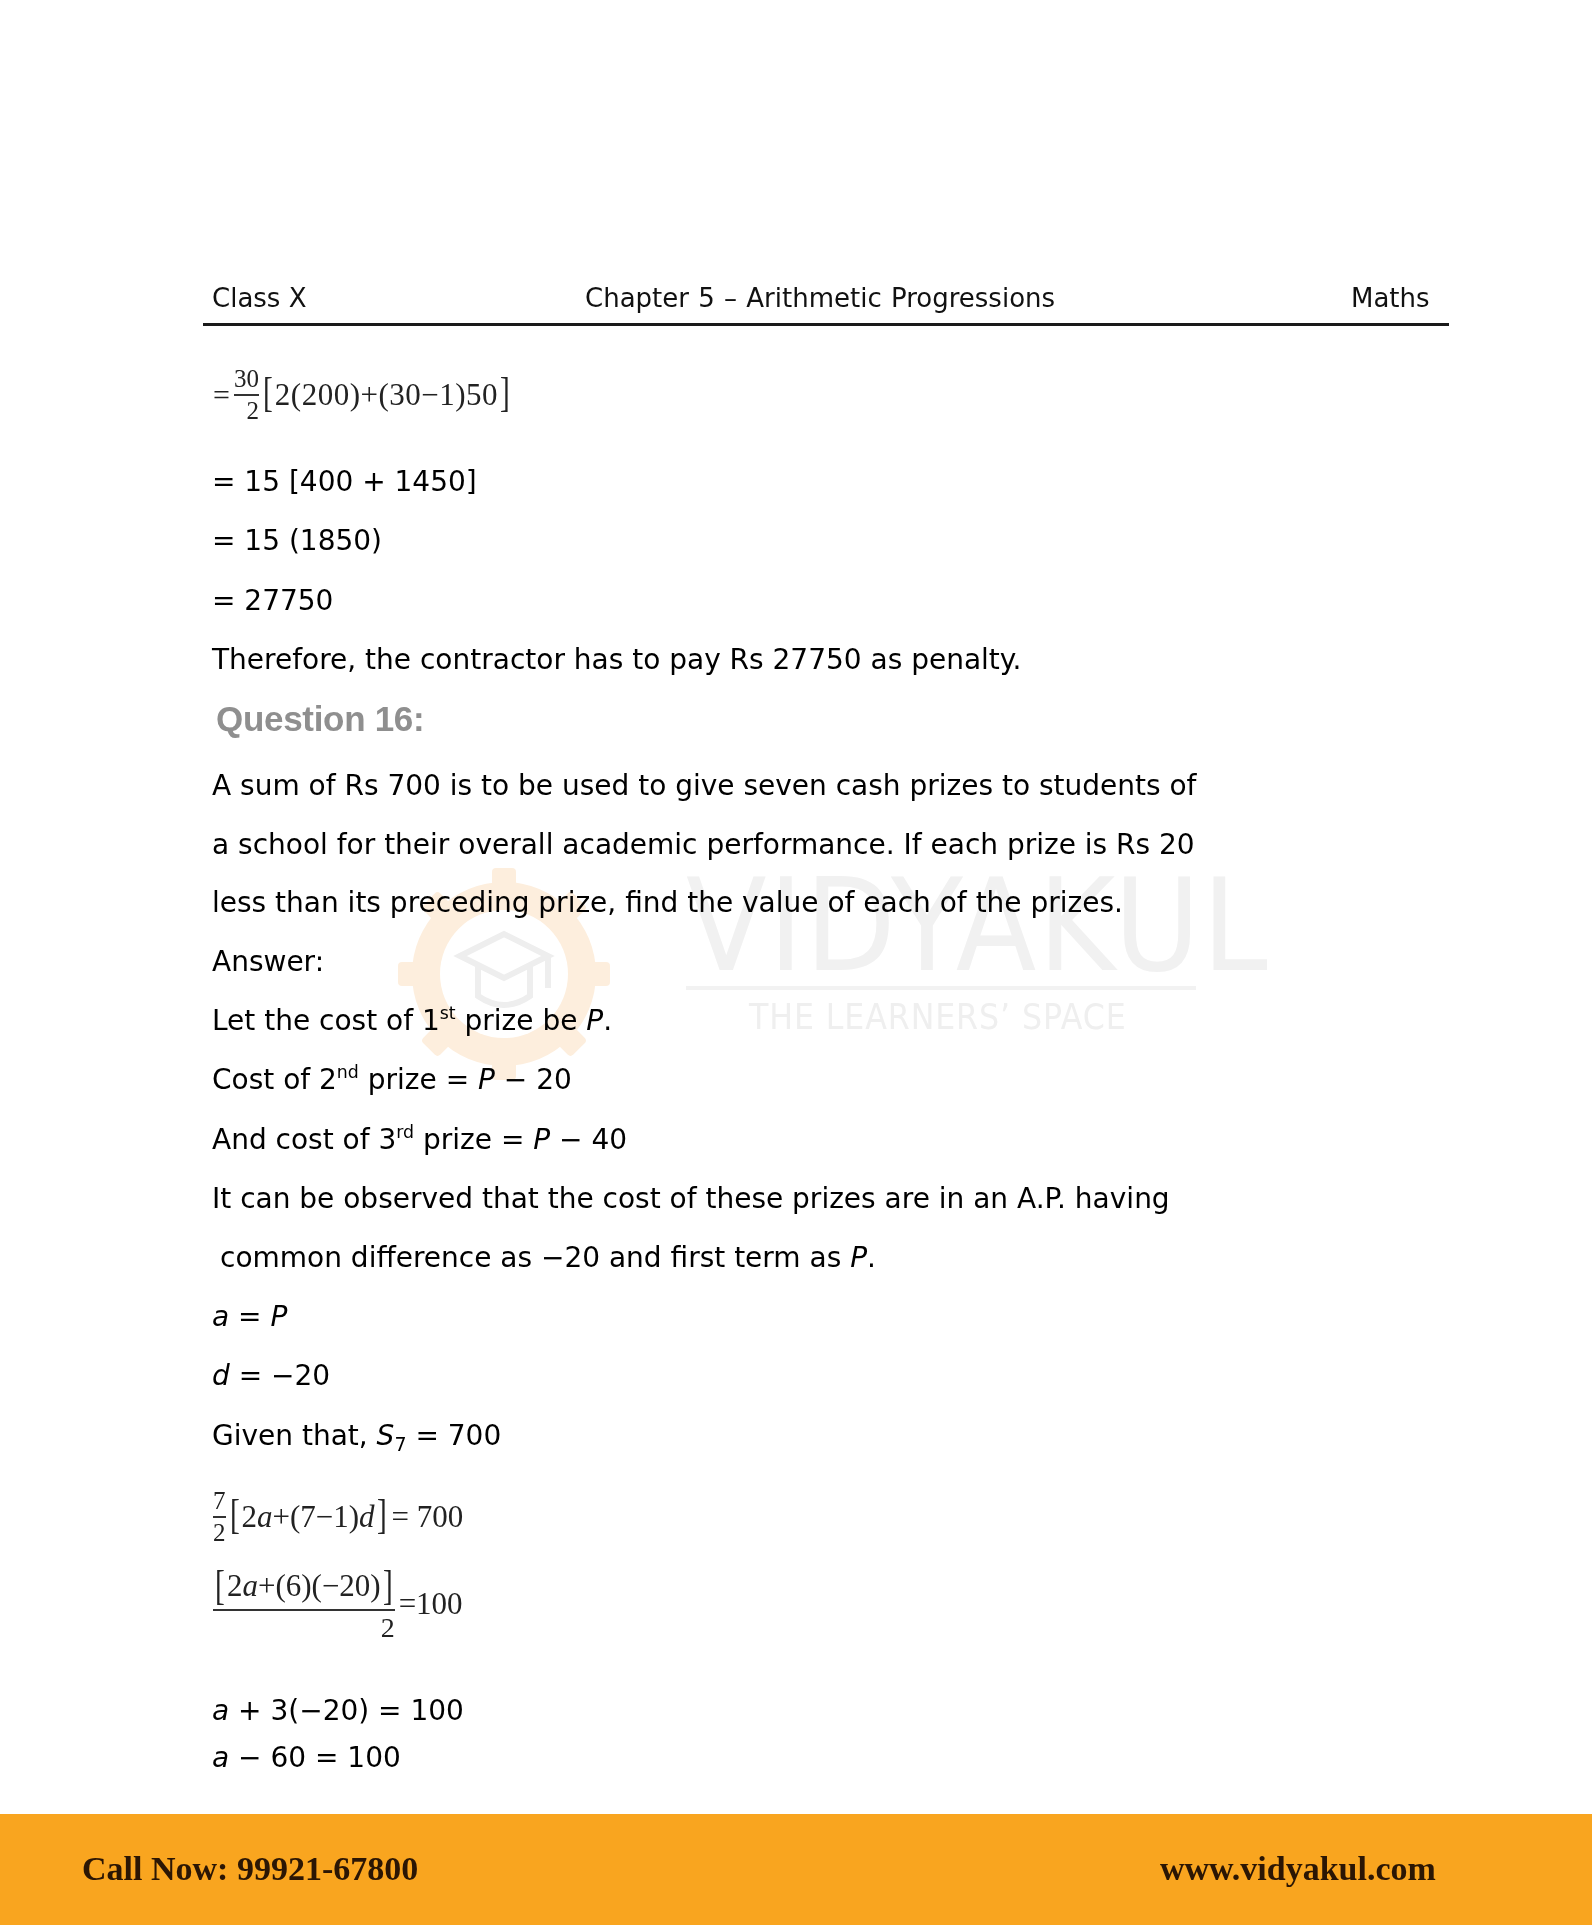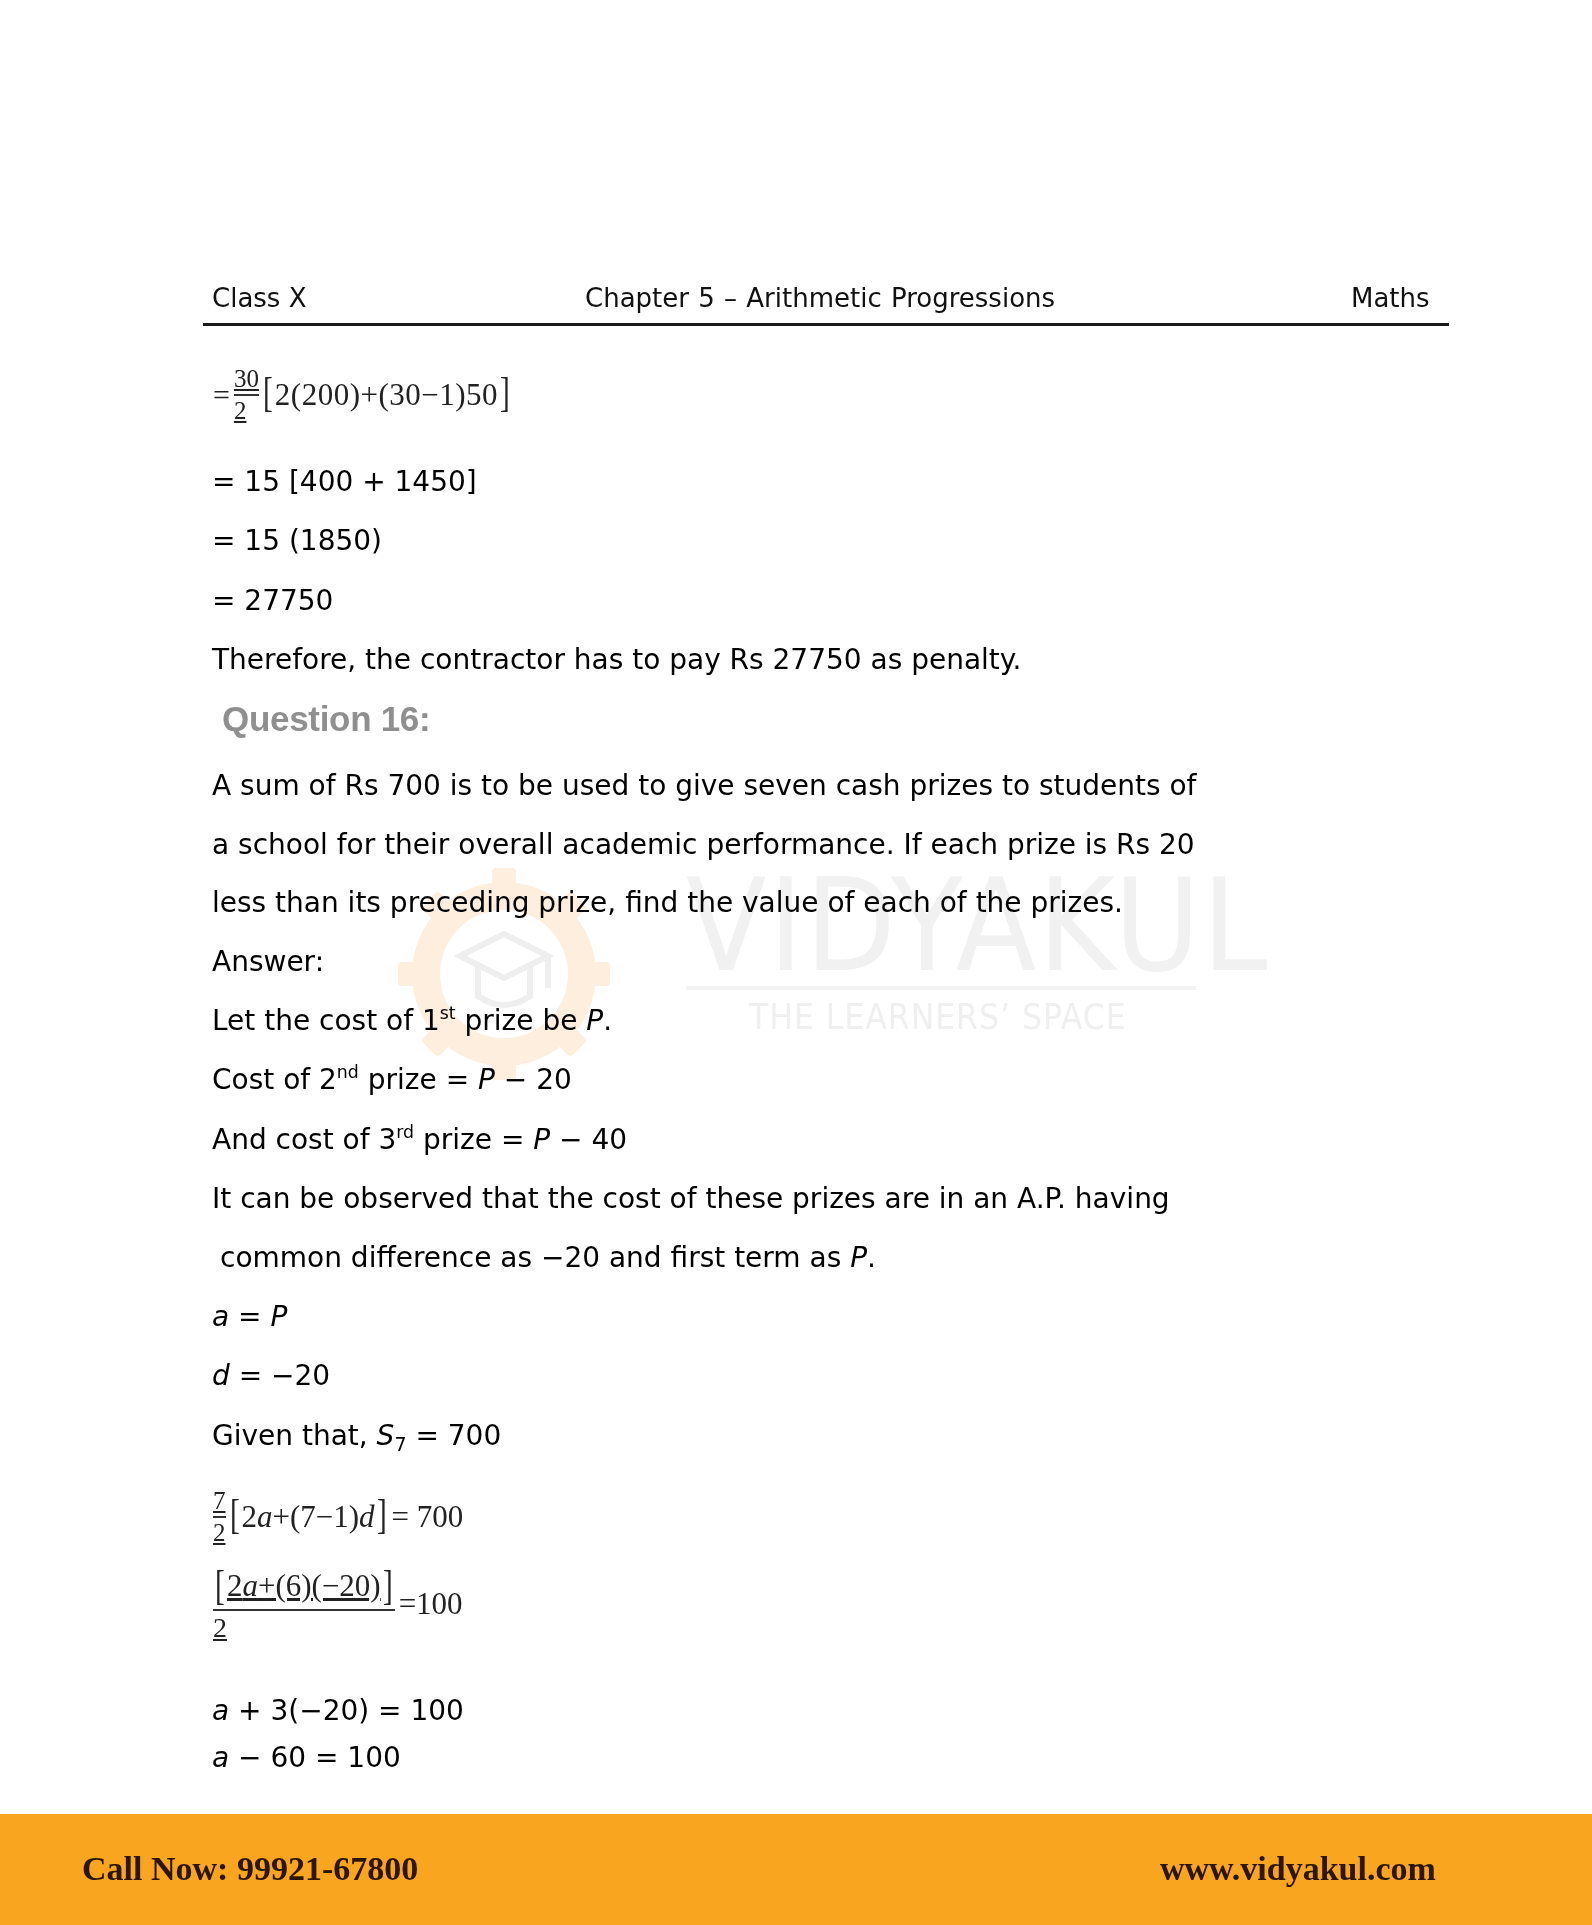--- a/index.html
+++ b/index.html
@@ -4,23 +4,23 @@
 <style>
   html, body { margin: 0; padding: 0; }
   body { width: 1592px; height: 1925px; position: relative; background: #ffffff; overflow: hidden; color: #000; }
   .abs { position: absolute; white-space: nowrap; }
   .hdr { font-family: "DejaVu Sans", sans-serif; font-size: 26px; color: #111; top: 282px; line-height: 32px; }
   .rule { position: absolute; left: 203px; top: 323px; width: 1246px; height: 3px; background: #1a1a1a; }
   .body { font-family: "DejaVu Sans", sans-serif; font-size: 28px; line-height: 36px; left: 212px; color: #000; }
   .body i, .ital { font-style: italic; }
   sup { font-size: 0.62em; vertical-align: 0; position: relative; top: -0.65em; }
   sub { font-size: 0.68em; vertical-align: 0; position: relative; top: 0.3em; }
-  .qhead { font-family: "Liberation Sans", sans-serif; font-weight: bold; font-size: 35px; color: #8f8f8f; left: 222px; top: 698px; line-height: 42px; letter-spacing: -0.3px; }
+  .qhead { font-family: "Liberation Sans", sans-serif; font-weight: bold; font-size: 35px; color: #8f8f8f; left: 216px; top: 698px; line-height: 42px; letter-spacing: -0.3px; }
   .math { font-family: "Liberation Serif", serif; color: #222; }
-  .frac { display: inline-block; vertical-align: middle; text-align: left; text-decoration: underline; }
+  .frac { display: inline-block; vertical-align: middle; text-align: right; }
   .frac .num, .frac .den { display: block; line-height: 1.05; }
   .frac .bar { display: block; height: 2px; background: #333; margin: 2px 0; }
   .br { display: inline-block; font-size: 1.35em; transform: scaleX(0.7); line-height: 1; vertical-align: -0.08em; font-weight: 100; }
   .mv { font-style: italic; }
   .footer { position: absolute; left: 0; top: 1814px; width: 1592px; height: 111px; background: #f9a51f; }
   .footer .ft { position: absolute; top: 34px; font-family: "Liberation Serif", serif; font-weight: bold; font-size: 34px; color: #2b1604; line-height: 42px; }
   
   .wm { position: absolute; pointer-events: none; }
   .wm-gear { left: 398px; top: 868px; width: 212px; height: 212px; }
   .wm-text { left: 686px; top: 862px; font-family: "DejaVu Sans", sans-serif; font-size: 128px; line-height: 128px; color: #f1f1f1; letter-spacing: 2px; transform: scaleX(0.92); transform-origin: left top; }

